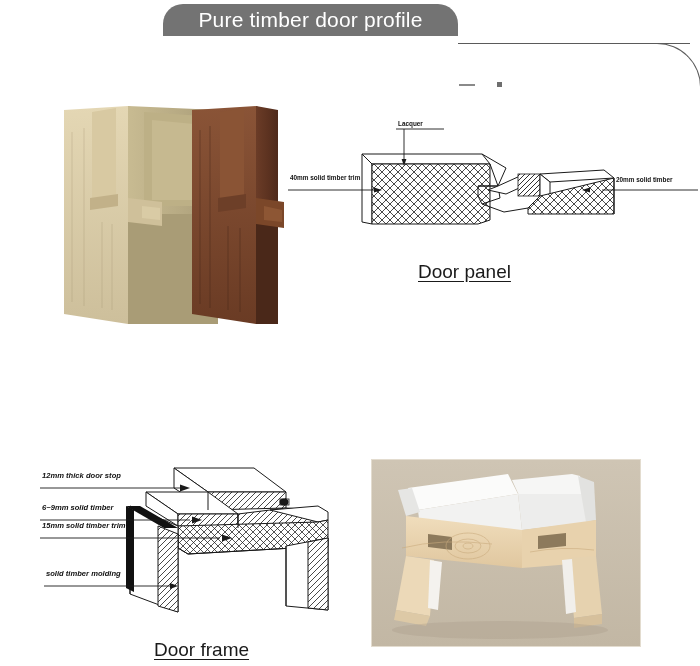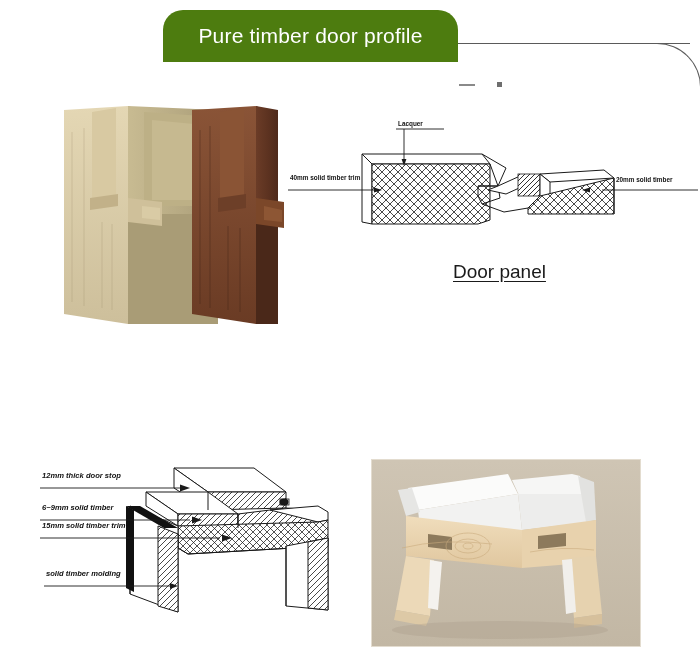--- a/index.html
+++ b/index.html
@@ -5,22 +5,22 @@
   html,body{margin:0;padding:0;}
   body{
     width:700px;height:666px;background:#ffffff;
     font-family:"Liberation Sans",sans-serif;
     position:relative;overflow:hidden;
   }
   .page{position:absolute;inset:0;}
 
   
   .banner{
-    position:absolute;left:163px;top:10px;width:295px;height:52px;
-    background:#4d7c0f;
+    position:absolute;left:163px;top:4px;width:295px;height:32px;
+    background:#737373;
     border-radius:20px 20px 0 0;
     display:flex;align-items:center;justify-content:center;
   }
   .banner-text{
     color:#ffffff;font-size:21px;letter-spacing:.2px;white-space:nowrap;
   }
   .rule{
     position:absolute;left:458px;top:43px;width:232px;height:1px;background:#5a5a5a;
   }
   .rule-curve{
@@ -40,21 +40,21 @@
   }
 
   
   .diagram-panel{position:absolute;left:282px;top:112px;width:418px;height:120px;}
   .diagram-frame{position:absolute;left:22px;top:462px;width:340px;height:158px;font-style:italic;}
 
   .caption{
     position:absolute;font-size:19px;color:#1a1a1a;
     text-decoration:underline;text-underline-offset:3px;white-space:nowrap;
   }
-  .cap-panel{left:453px;top:261px;}
+  .cap-panel{left:418px;top:261px;}
   .cap-frame{left:154px;top:639px;}
 
   svg{display:block;overflow:visible;}
   .lbl{font-family:"Liberation Sans",sans-serif;font-size:6.4px;fill:#111;font-weight:bold;}
   .lbl-f{font-family:"Liberation Sans",sans-serif;font-size:7.6px;fill:#111;font-weight:bold;}
 </style>
 </head>
 <body>
 
 <div class="page">
@@ -249,20 +249,21 @@
         <polygon points="210,76 200,72.6 200,79.4" fill="#1a1a1a"></polygon>
       </g>
 
       <g>
         <text class="lbl-f" x="24" y="114">solid timber molding</text>
         <line x1="22" y1="124" x2="148" y2="124" stroke="#1a1a1a" stroke-width="0.9"></line>
         <polygon points="156,124 148,121 148,127" fill="#1a1a1a"></polygon>
       </g>
     </svg>
   </div>
+  <div class="caption cap-frame">Door frame</div>
 
   <div class="photo-frame-sample">
     <svg width="268" height="186" viewBox="0 0 268 186">
       <defs>
         <linearGradient id="floorG" x1="0" y1="0" x2="0" y2="1">
           <stop offset="0" stop-color="#cfc5b4"></stop>
             <stop offset="1" stop-color="#c2b7a4"></stop>
         </linearGradient>
         <linearGradient id="pineG" x1="0" y1="0" x2="0" y2="1">
           <stop offset="0" stop-color="#f0ddbc"></stop>

